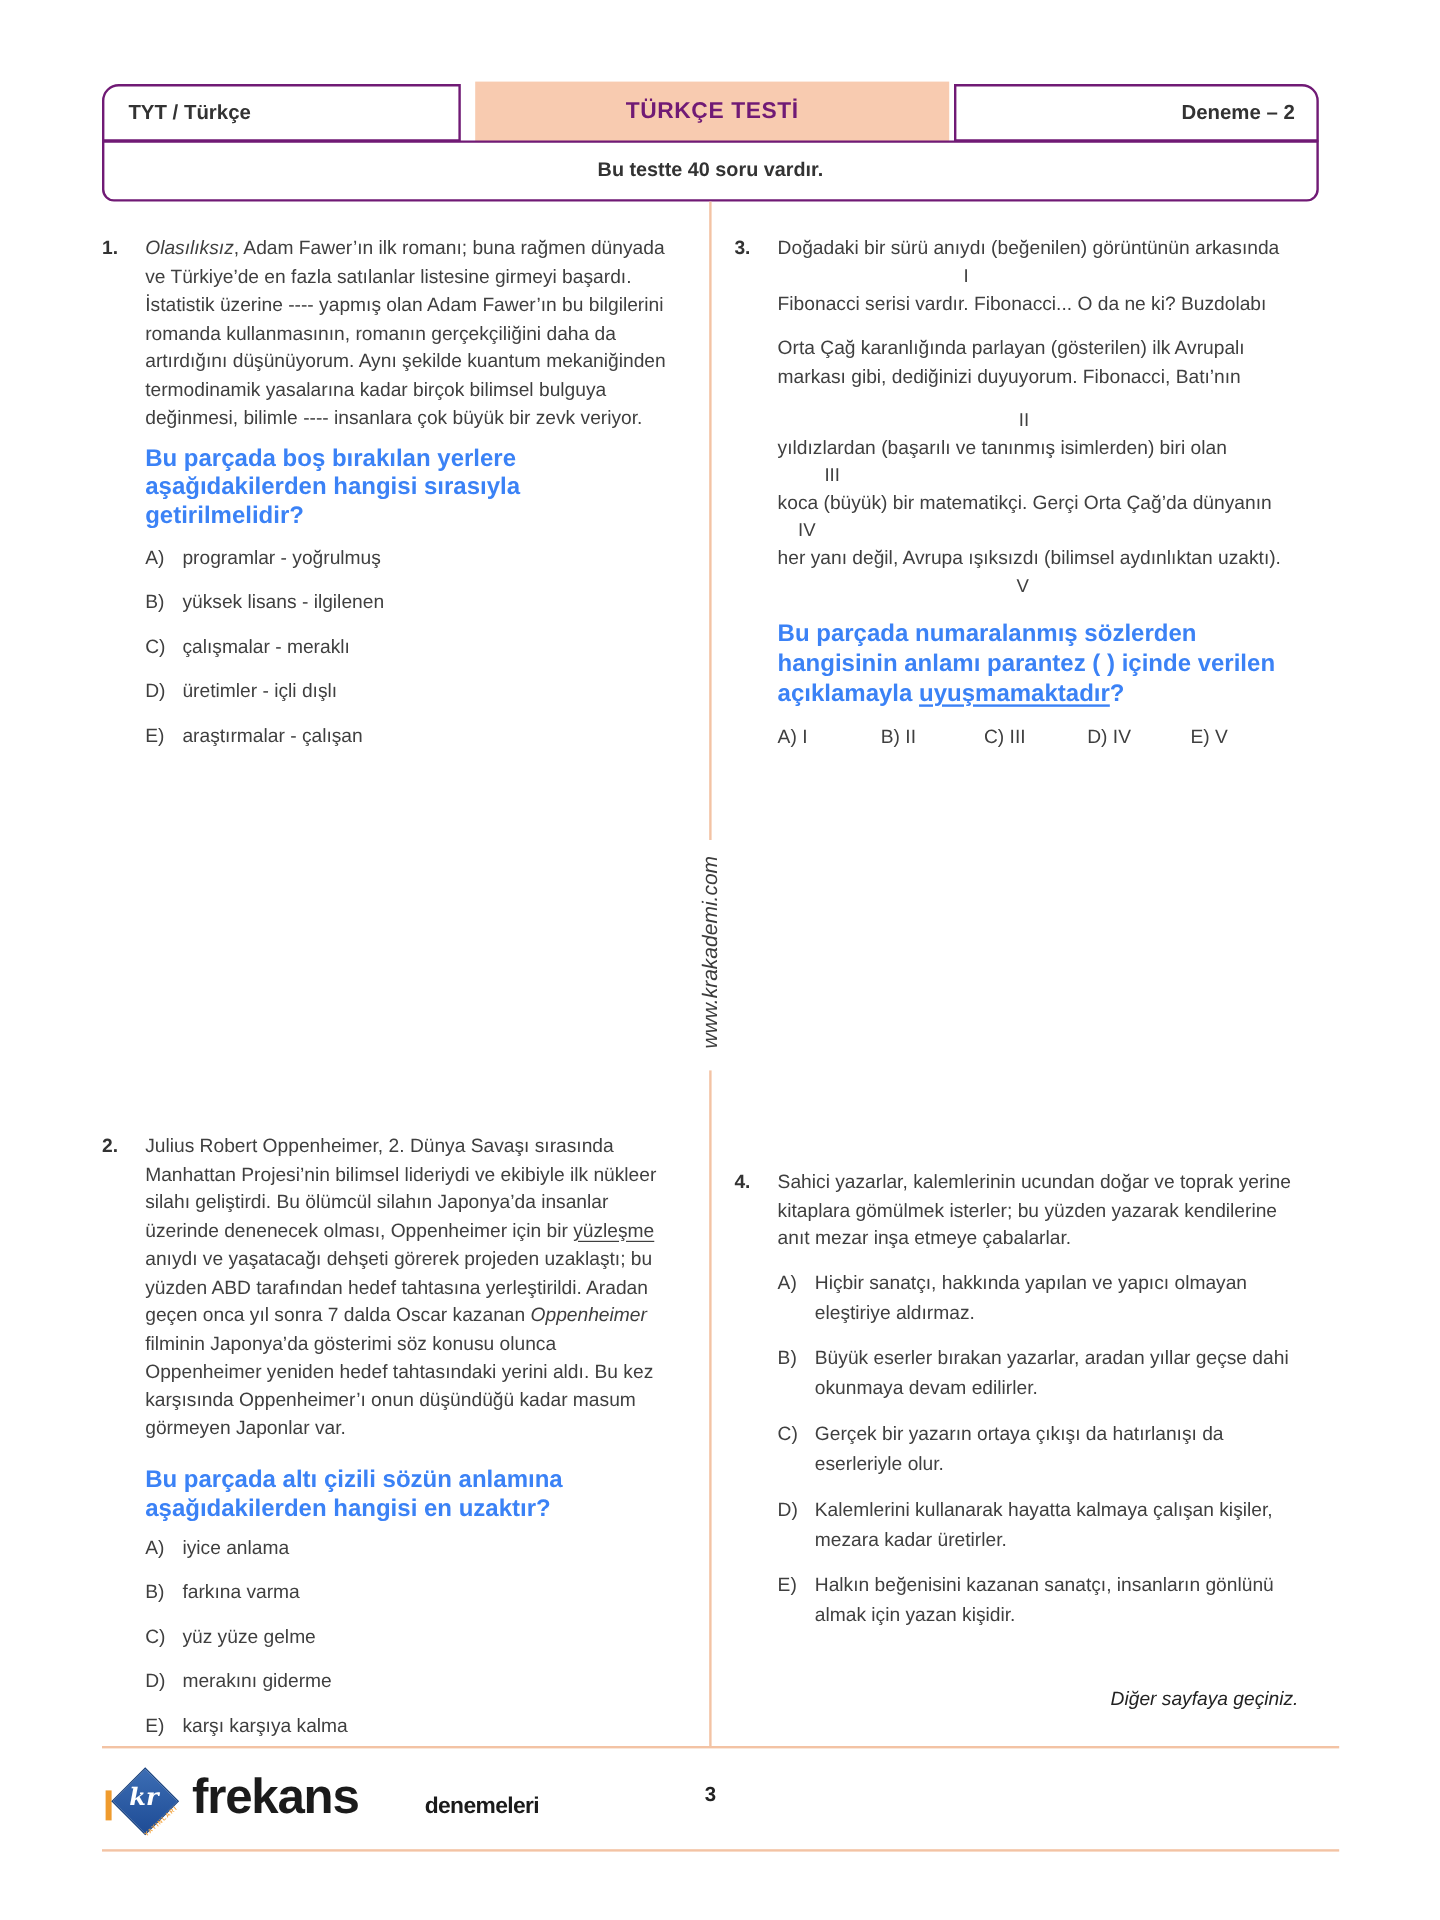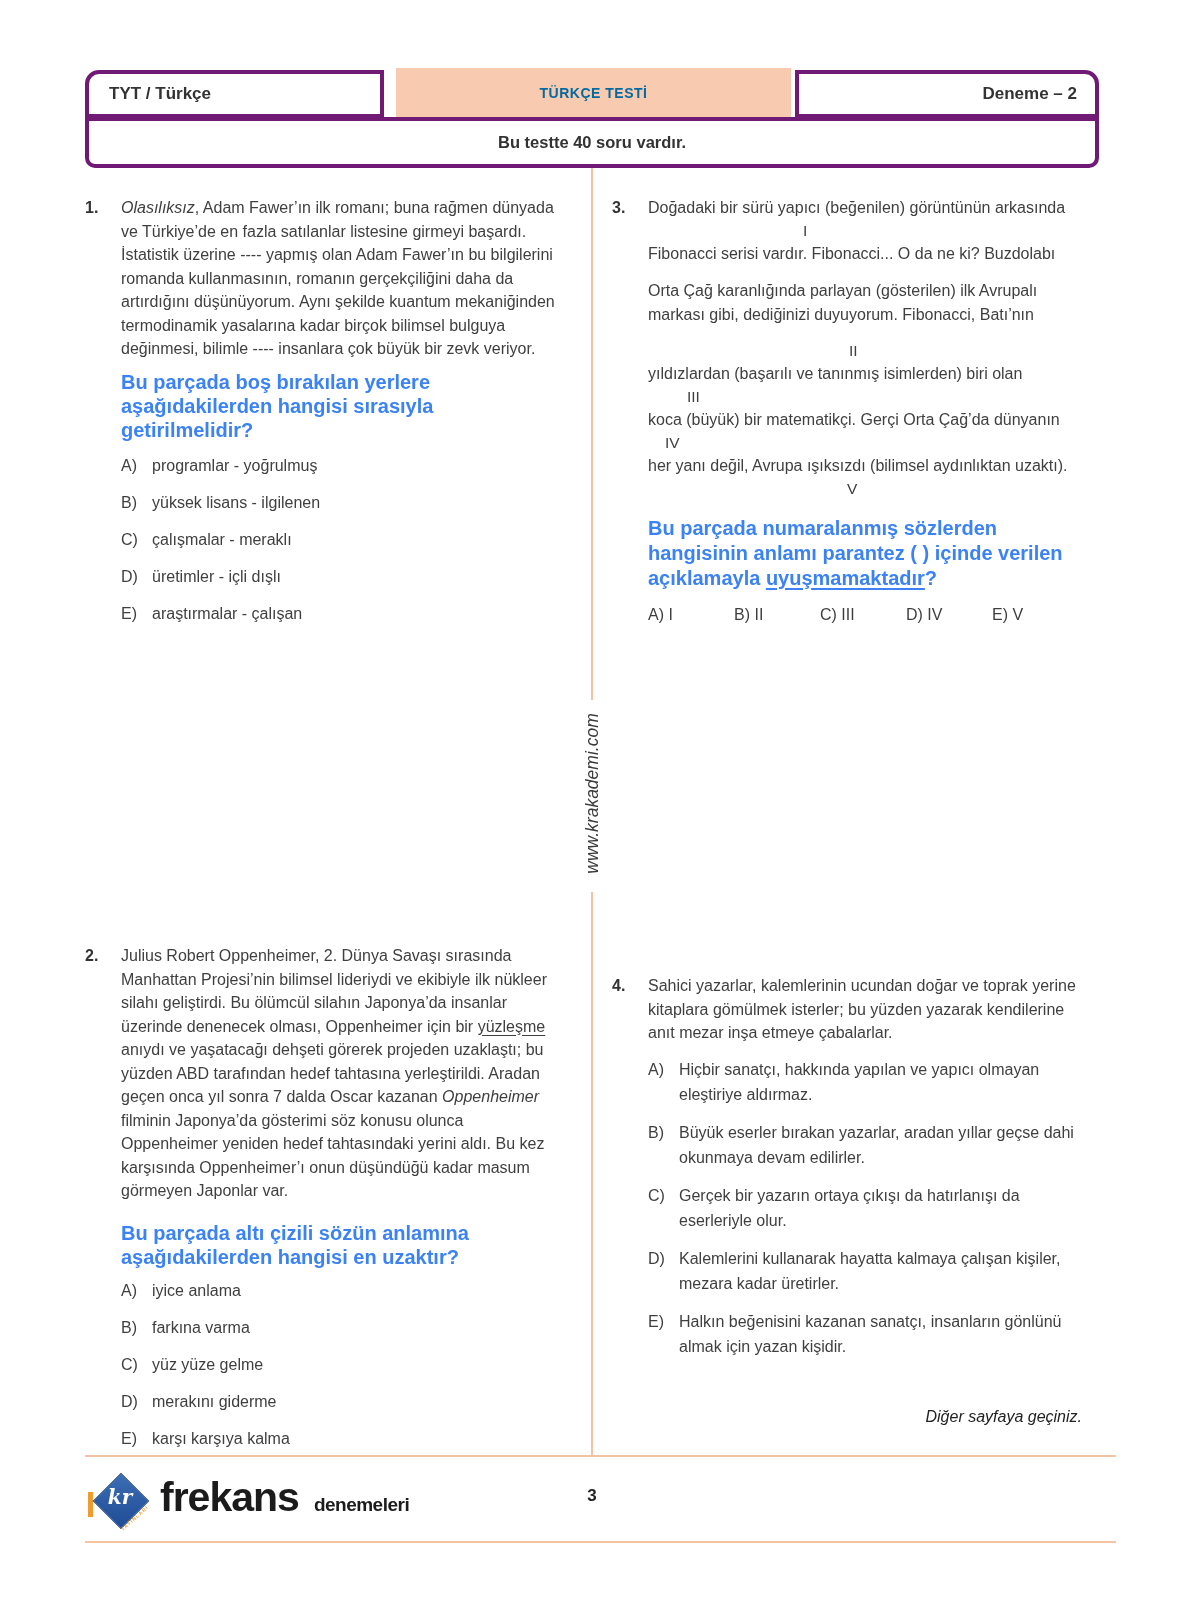--- a/index.html
+++ b/index.html
@@ -1,23 +1,23 @@
 <!DOCTYPE html>
 <html><head>
 <meta charset="utf-8">
 <style>
   html,body{margin:0;padding:0;}
   body{width:1200px;height:1600px;position:relative;background:#ffffff;
        font-family:"Liberation Sans",sans-serif;color:#3f3f3f;overflow:hidden;}
   
-  .hbox{position:absolute;background:#fff;border:4px solid #701a75;box-sizing:border-box;
+  .hbox{position:absolute;background:#fff;border:2px solid #701a75;box-sizing:border-box;
         display:flex;align-items:center;font-weight:bold;font-size:17px;color:#333;}
   .hbox-left{left:85px;top:70px;width:299px;height:48px;border-radius:14px 0 0 0;padding-left:20px;}
   .hbox-center{left:396px;top:68px;width:395px;height:50px;background:#f8cbb0;border:none;
-        justify-content:center;font-size:14px;letter-spacing:.5px;color:#0369a1;}
+        justify-content:center;font-size:19px;letter-spacing:.5px;color:#701a75;}
   .hbox-right{left:795px;top:70px;width:304px;height:48px;border-radius:0 14px 0 0;
         justify-content:flex-end;padding-right:18px;}
   .hbox-sub{left:85px;top:117px;width:1014px;height:51px;border-radius:0 0 10px 10px;
         justify-content:center;font-size:16.5px;}
   
   .divider{position:absolute;left:591px;width:2px;background:#f3c3a4;}
   .wm-wrap{position:absolute;left:497px;top:697px;width:190px;height:192px;
         display:flex;align-items:center;justify-content:center;}
   .wm{transform:rotate(-90deg);white-space:nowrap;font-style:italic;font-size:17.5px;color:#3c3c3c;}
   
@@ -48,21 +48,21 @@
   
   .rule{position:absolute;left:85px;width:1031px;height:2px;background:#f3c3a4;}
   .diamond{position:absolute;left:101px;top:1481px;width:38px;height:38px;
         transform:rotate(45deg);background:linear-gradient(135deg,#3c6db4,#1e4c95);
         border:1px solid #16407e;}
   .krtext{position:absolute;left:100px;top:1485px;width:40px;text-align:center;color:#fff;
         font-family:"DejaVu Serif",serif;font-style:italic;font-weight:bold;font-size:20px;}
   .kryay{position:absolute;left:117px;top:1515px;font-size:5px;letter-spacing:1px;color:#f2a23c;
         transform:rotate(-42deg);font-weight:bold;}
   .tick{position:absolute;left:88px;top:1492px;width:5px;height:25px;background:#ef9b2e;}
-  .brand-wrap{position:absolute;left:160px;top:1474px;display:flex;align-items:baseline;}
+  .brand-wrap{position:absolute;left:160px;top:1474px;display:flex;align-items:baseline;gap:40px;}
   .brand{font-size:41px;font-weight:bold;color:#1b1b1b;letter-spacing:-1px;}
   .brand-suffix{font-size:19px;font-weight:bold;color:#1b1b1b;margin-left:15px;letter-spacing:-0.5px;}
   .pageno{position:absolute;left:492px;top:1486px;width:200px;text-align:center;
         font-weight:bold;font-size:17px;color:#222;}
   .note{position:absolute;left:632px;top:1408px;width:450px;text-align:right;
         font-style:italic;font-size:16px;color:#222;}
 </style>
 </head>
 <body>
 
@@ -134,21 +134,21 @@
           <span class="T">karşı karşıya kalma</span>
         </div>
     </div>
   </div>
 </div>
 
 <div class="q q3" style="left:612px;top:196px;">
   <div class="qnum">3.</div>
   <div class="qbody">
     <div>
-      <div class="q3line"><span>Doğadaki bir sürü </span><span class="ul">yapıcı</span><span> (beğenilen) görüntünün arkasında</span></div>
+      <div class="q3line"><span>Doğadaki bir sürü </span><span class="ul">anıydı</span><span> (beğenilen) görüntünün arkasında</span></div>
       <div class="q3num ind1">I</div>
       <div class="q3line gap"><span>Fibonacci serisi vardır. Fibonacci... O da ne ki? Buzdolabı</span></div>
       <div class="q3line"><span>Orta Çağ karanlığında </span><span class="ul">parlayan</span><span> (gösterilen) ilk Avrupalı</span></div>
       <div class="q3line gap"><span>markası gibi, dediğinizi duyuyorum. Fibonacci, Batı’nın</span></div>
       <div class="q3num ind2">II</div>
       <div class="q3line"><span class="ul">yıldızlardan</span><span> (başarılı ve tanınmış isimlerden) biri olan</span></div>
       <div class="q3num ind3">III</div>
       <div class="q3line"><span class="ul">koca</span><span> (büyük) bir matematikçi. Gerçi Orta Çağ’da dünyanın</span></div>
       <div class="q3num ind4">IV</div>
       <div class="q3line"><span>her yanı değil, Avrupa </span><span class="ul">ışıksızdı</span><span> (bilimsel aydınlıktan uzaktı).</span></div>

